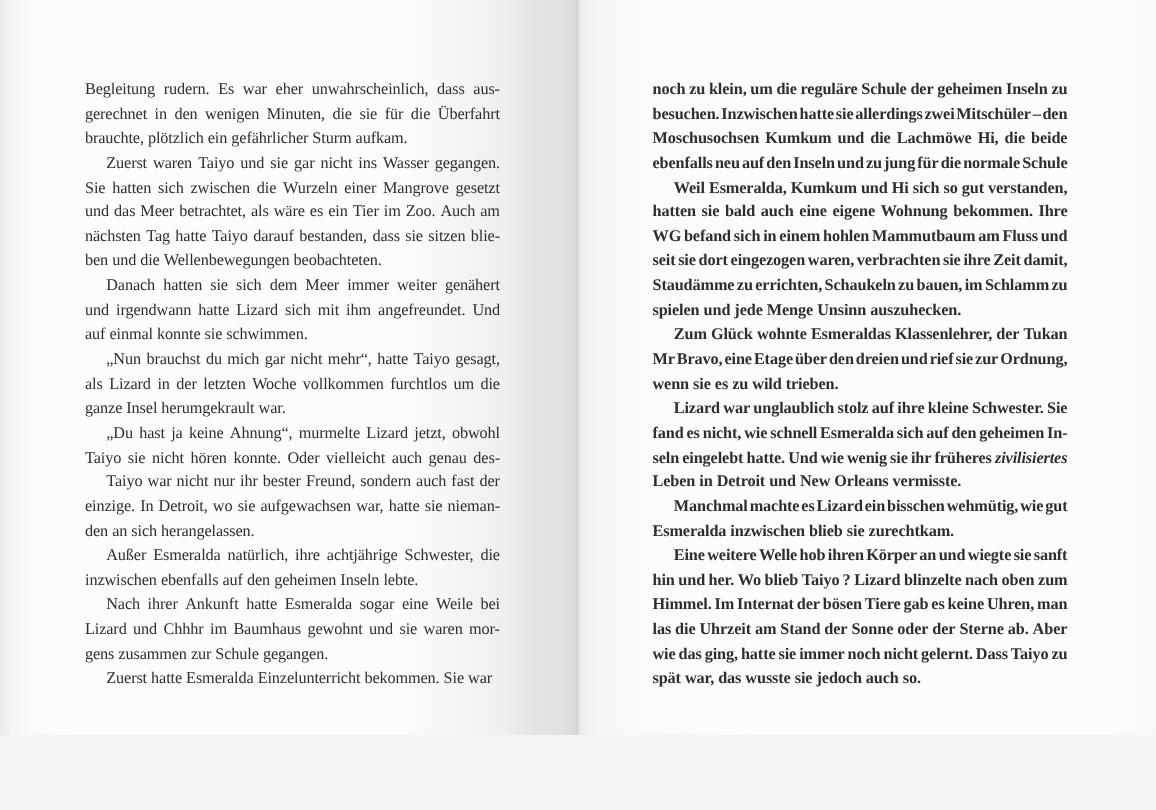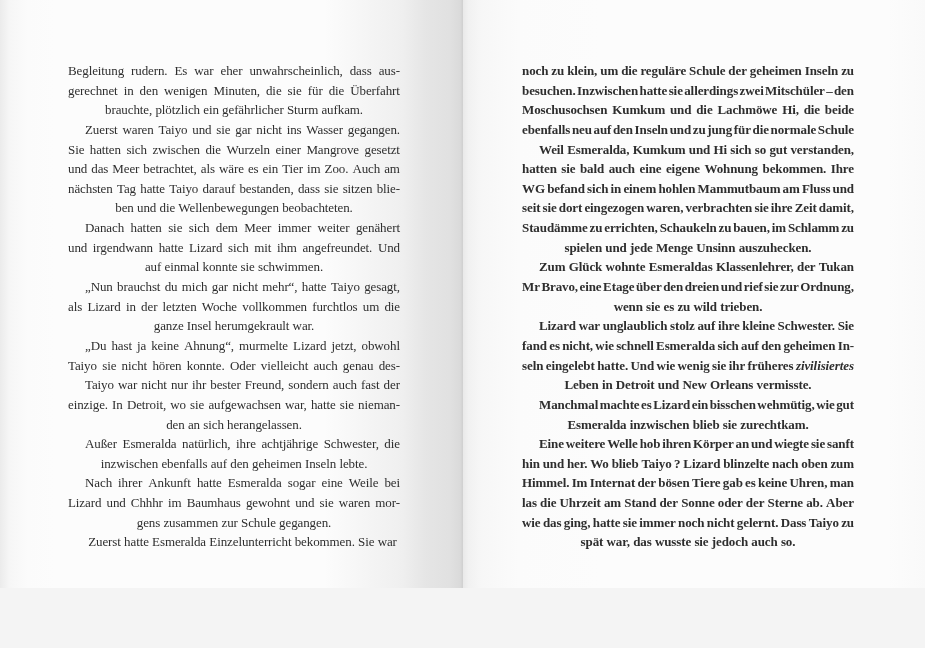--- a/index.html
+++ b/index.html
@@ -47,21 +47,21 @@
   }
   .page-left .text-col { left: 68px; }
   .page-right .text-col { left: 59px; font-weight: bold; }
   .line {
     display: flex;
     justify-content: space-between;
     line-height: 19.64px;
     white-space: nowrap;
   }
   .line.end {
-    justify-content: center;
+    justify-content: flex-start;
     gap: 0.25em;
   }
   .line.indent { padding-left: 17px; }
   .line em { font-style: italic; }
   .folio {
     position: absolute;
     top: 597px;
     width: 332px;
     text-align: center;
     font-size: 11px;

